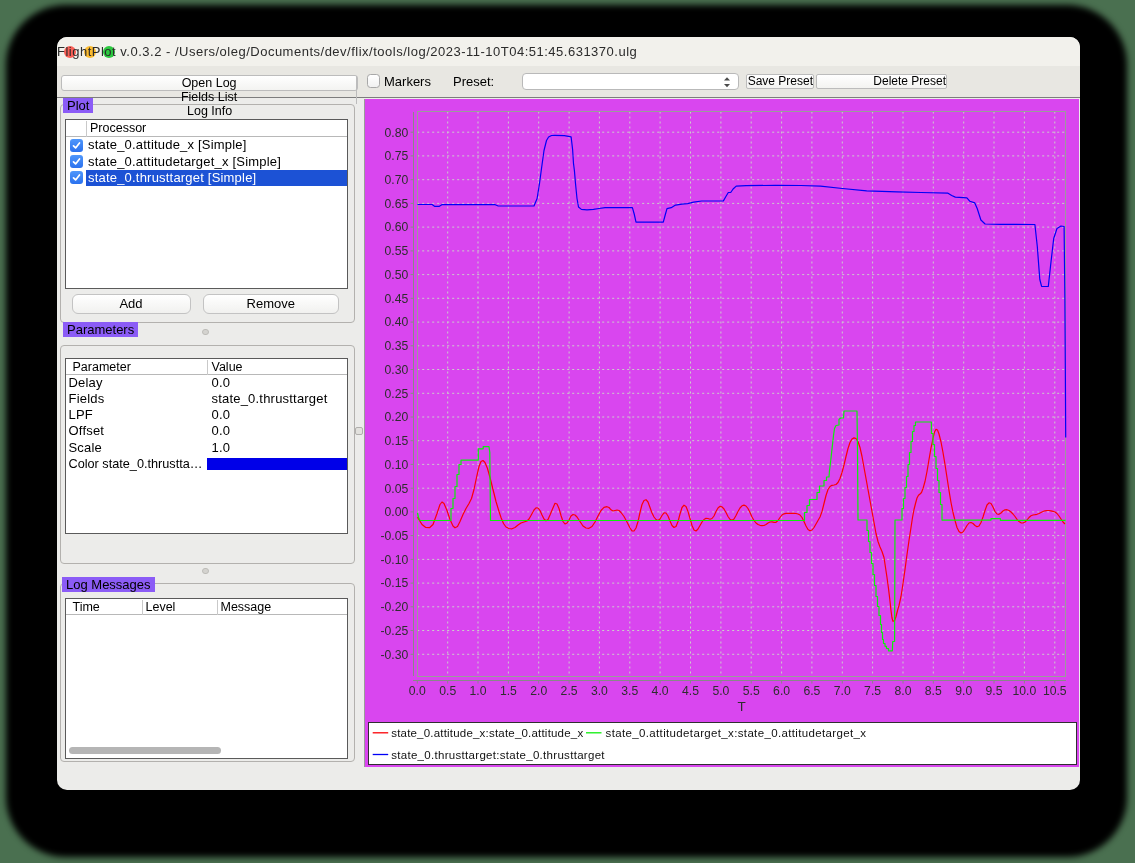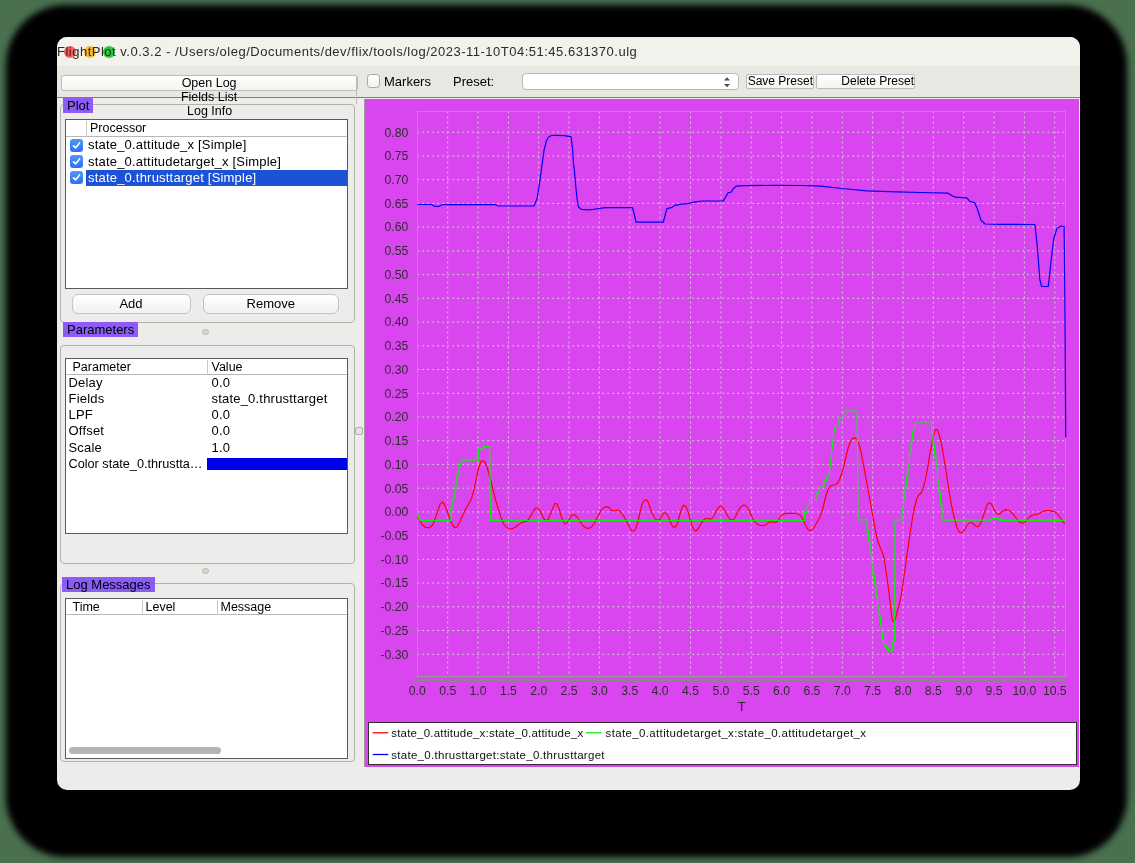--- a/index.html
+++ b/index.html
@@ -63,21 +63,21 @@
   <div class="cb"></div>
   <div class="lab" style="left:327px;top:37.5px">Markers</div>
   <div class="lab" style="left:396px;top:37.5px">Preset:</div>
   <div class="combo">
     <svg width="12" height="13" viewBox="0 0 12 13" style="position:absolute;right:4px;top:2px">
       <path d="M2 4.5 L5 1.2 L8 4.5 Z" fill="#4a4a4a"></path>
       <path d="M2 8.0 L5 11.3 L8 8.0 Z" fill="#4a4a4a"></path>
     </svg>
   </div>
   <div class="pbtn" style="left:689px;width:68px">Save Preset</div>
-  <div class="pbtn" style="left:759px;width:99px">Delete Preset</div>
+  <div class="pbtn" style="left:759px;width:131px">Delete Preset</div>
 
   <div class="grp" style="left:2.5px;top:67.5px;width:295.5px;height:218.5px"></div>
   <div class="grplab" style="left:6px;top:61px">Plot</div>
   <div class="tbl" style="left:7.5px;top:82.5px;width:283px;height:170px">
     <div class="thead" style="height:17px;line-height:17px">
         <span style="position:absolute;left:24.5px">Processor</span>
       </div>
     <div class="vline" style="left:20px;height:16px"></div>
     <div class="row" style="top:17.3px">
         <span class="ccb">

